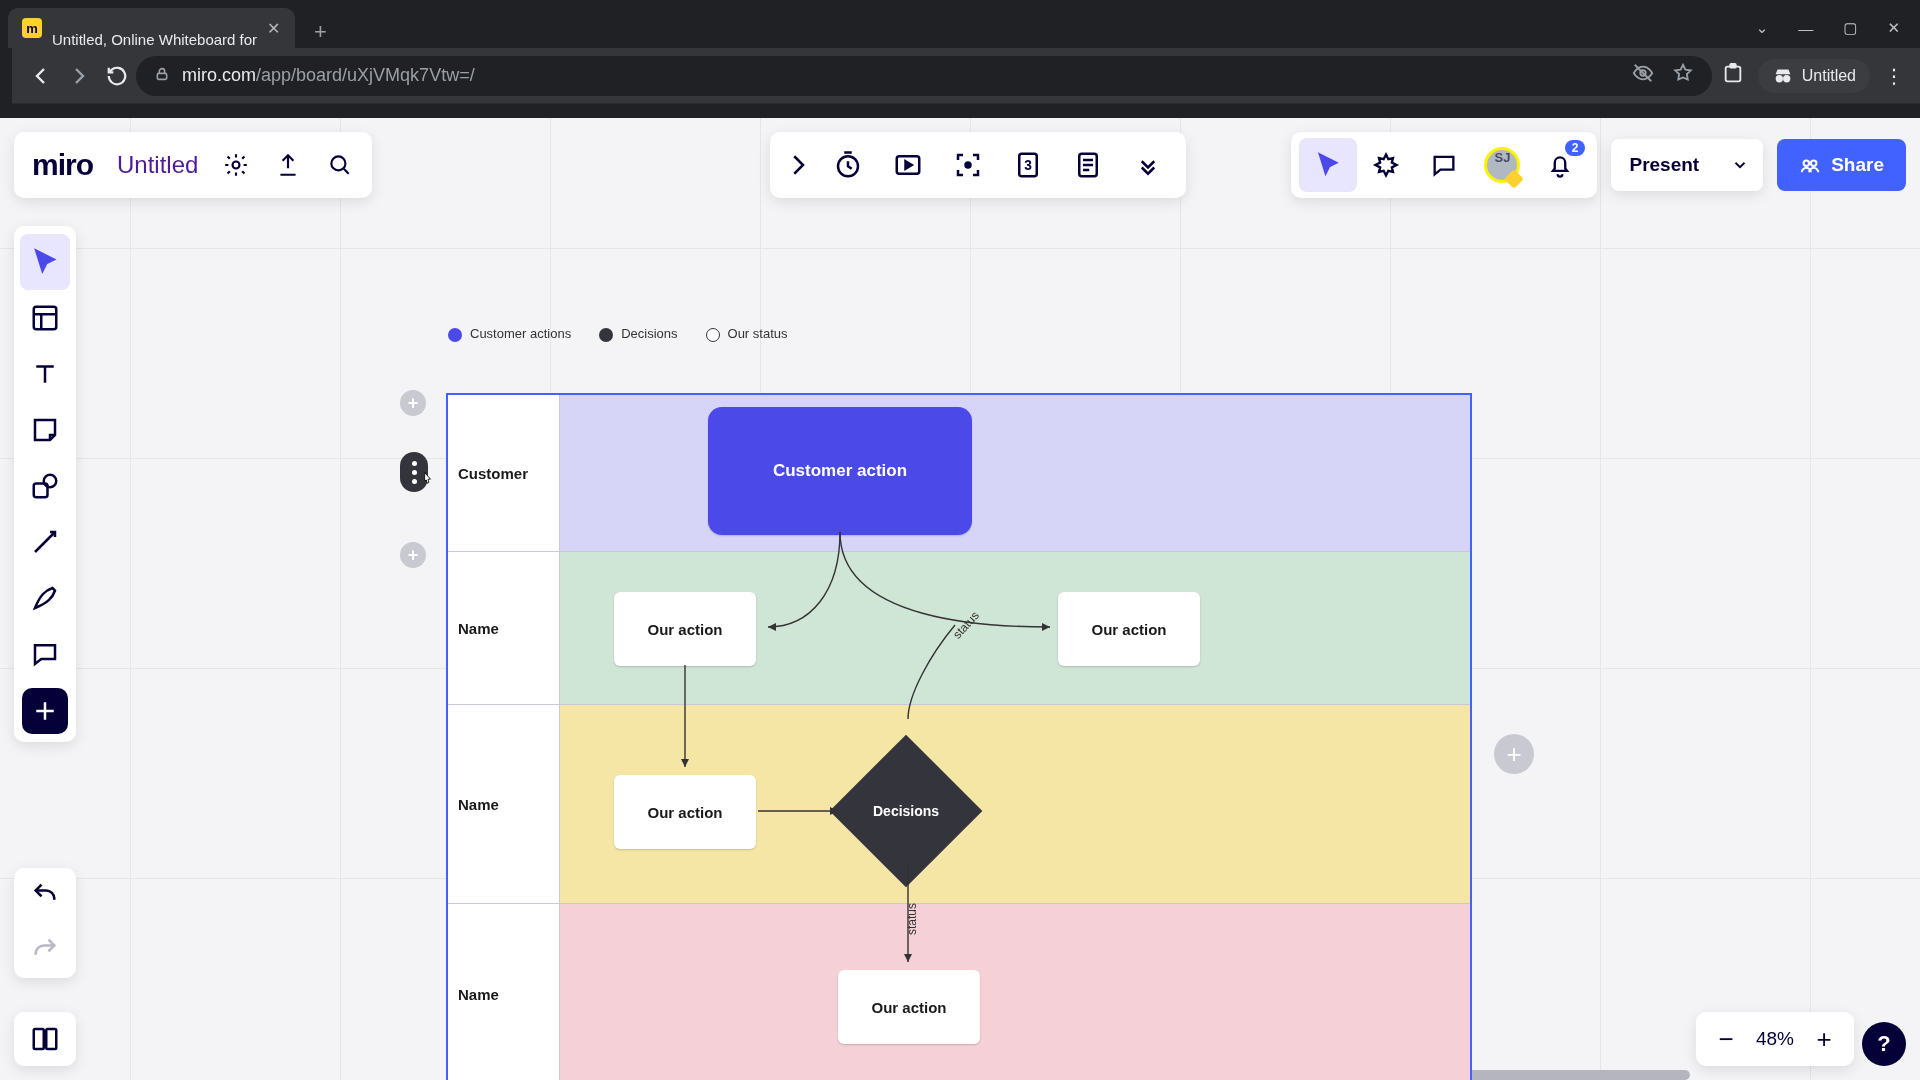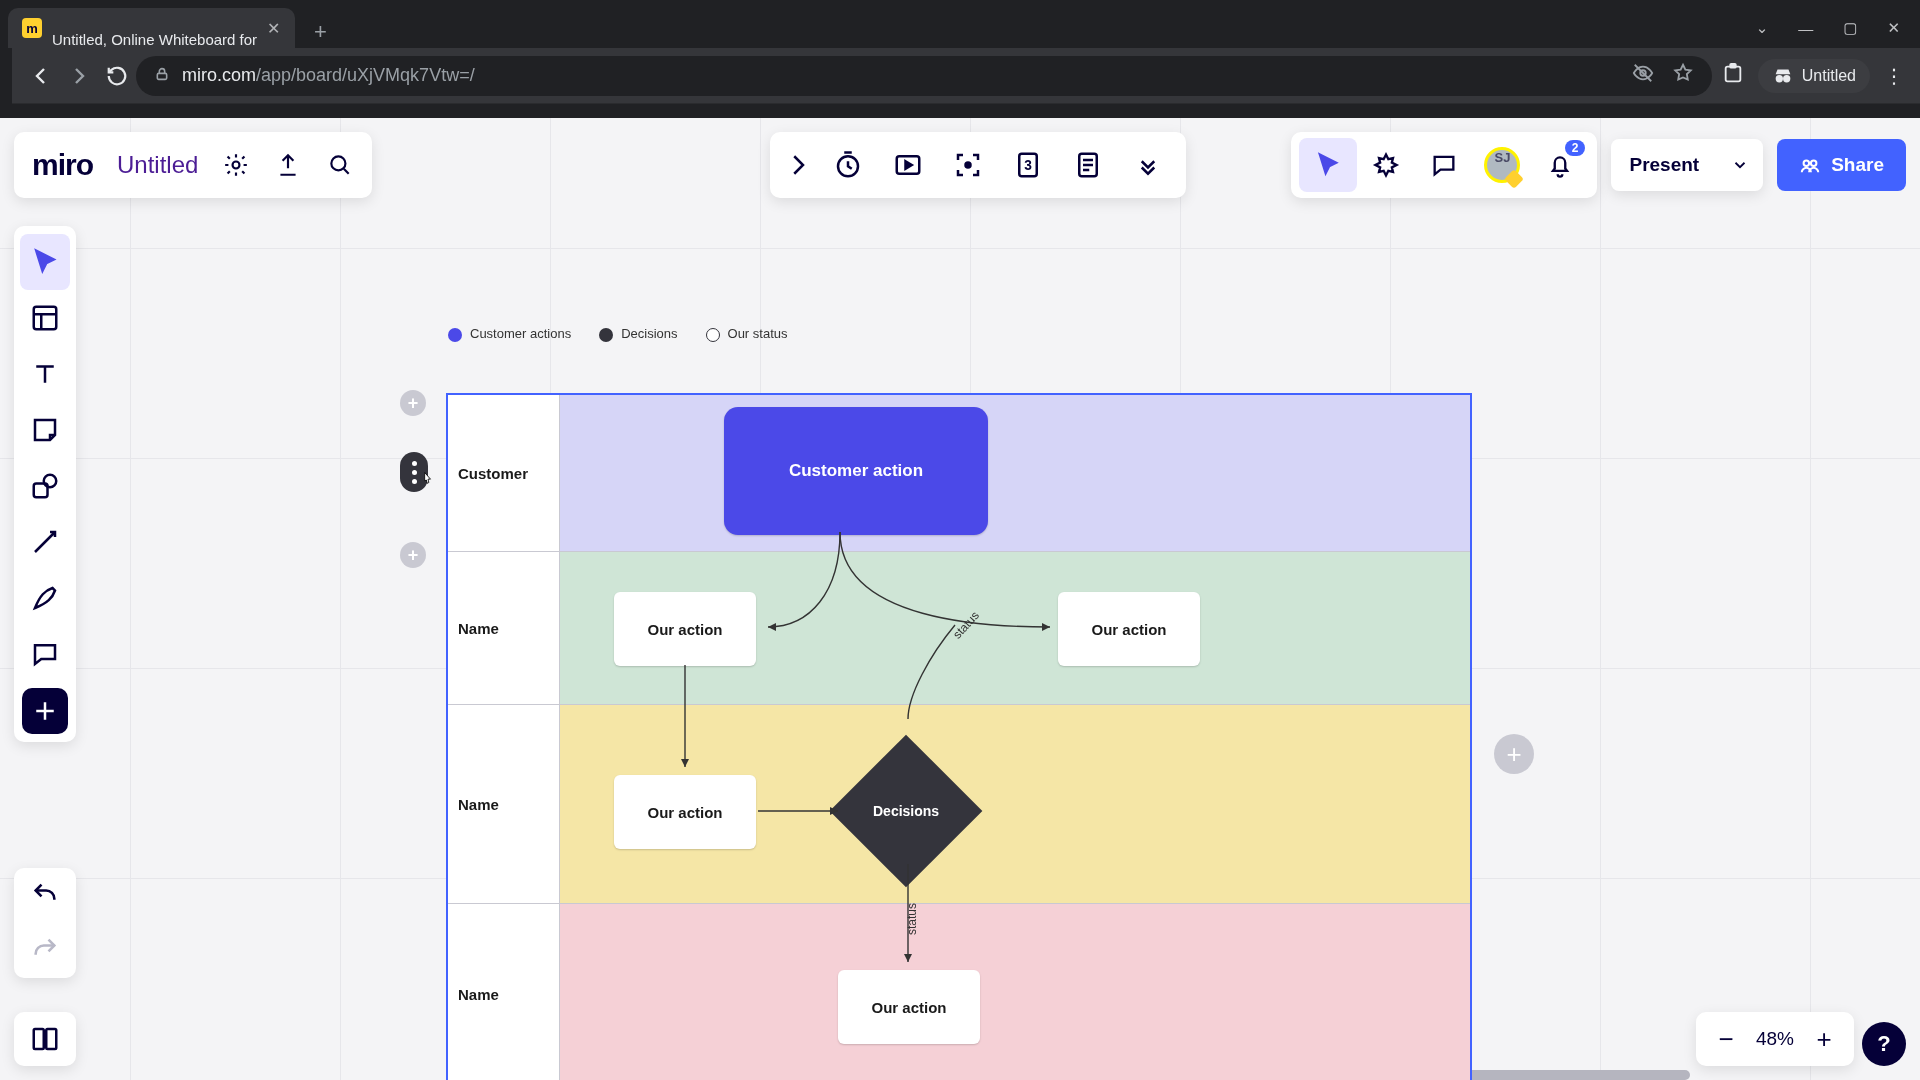--- a/index.html
+++ b/index.html
@@ -465,21 +465,21 @@
         </svg>
     </div>
     <div class="row-plus" style="left:400px; top:424px;">+</div>
 
     <div class="col-plus" style="left:1494px; top:616px;">+</div>
 
     <div class="swimlanes">
       <div class="lane l1">
         <div class="lane-label">Customer</div>
         <div class="lane-body">
-          <div class="node primary" style="left:164px; top:12px; width:264px; height:128px;">Customer action</div>
+          <div class="node primary" style="left:148px; top:12px; width:264px; height:128px;">Customer action</div>
         </div>
       </div>
       <div class="lane l2">
         <div class="lane-label">Name</div>
         <div class="lane-body">
           <div class="node" style="left:54px; top:40px; width:142px; height:74px;">Our action</div>
           <div class="node" style="left:498px; top:40px; width:142px; height:74px;">Our action</div>
           <svg class="conn" style="left:0;top:-20px;width:700px;height:200px;">
             <path d="M280 0 C 280 60, 250 95, 208 95"></path>
             <path d="M280 0 C 280 90, 430 95, 490 95"></path>

